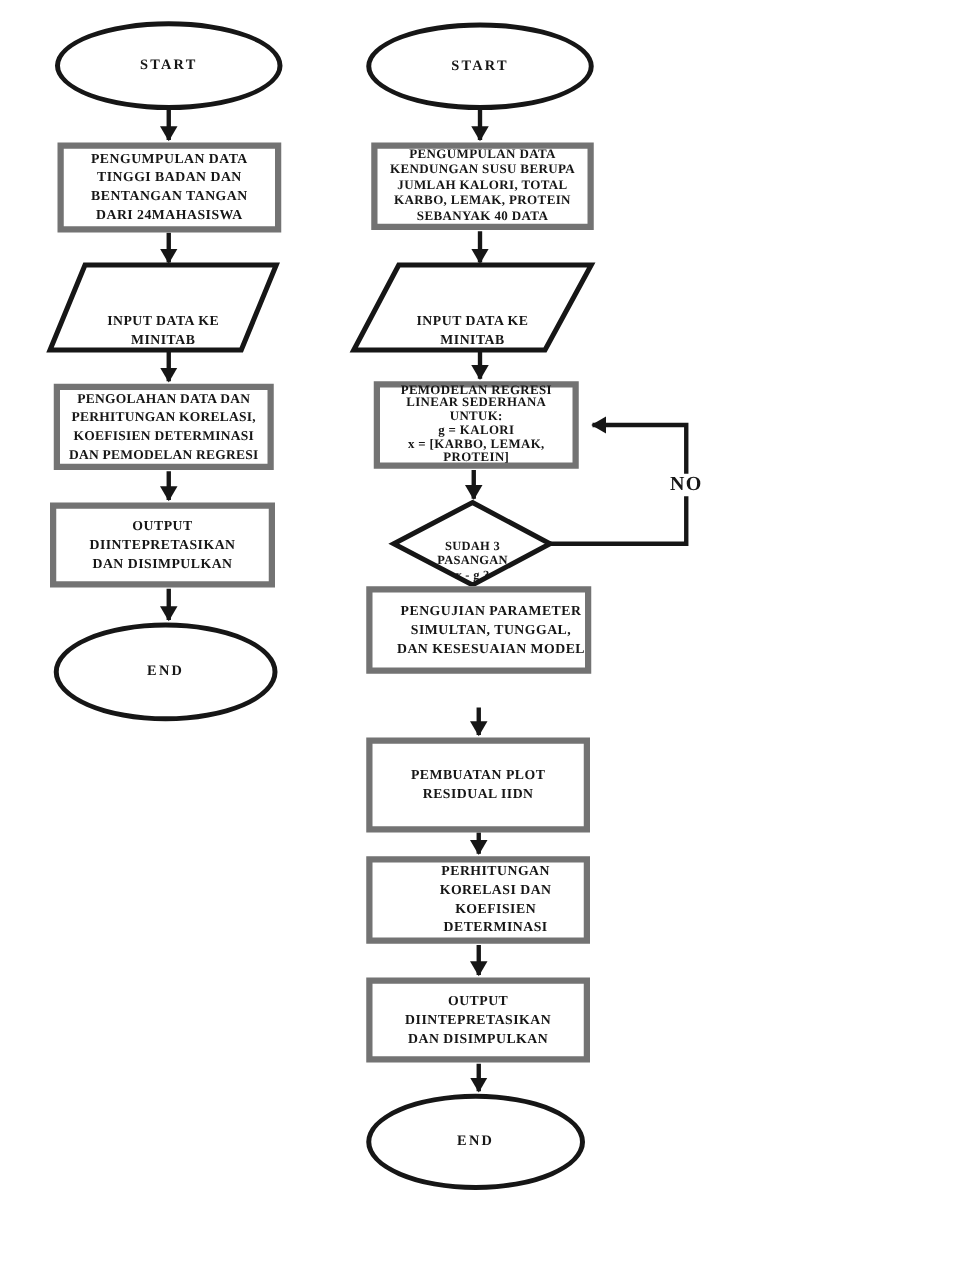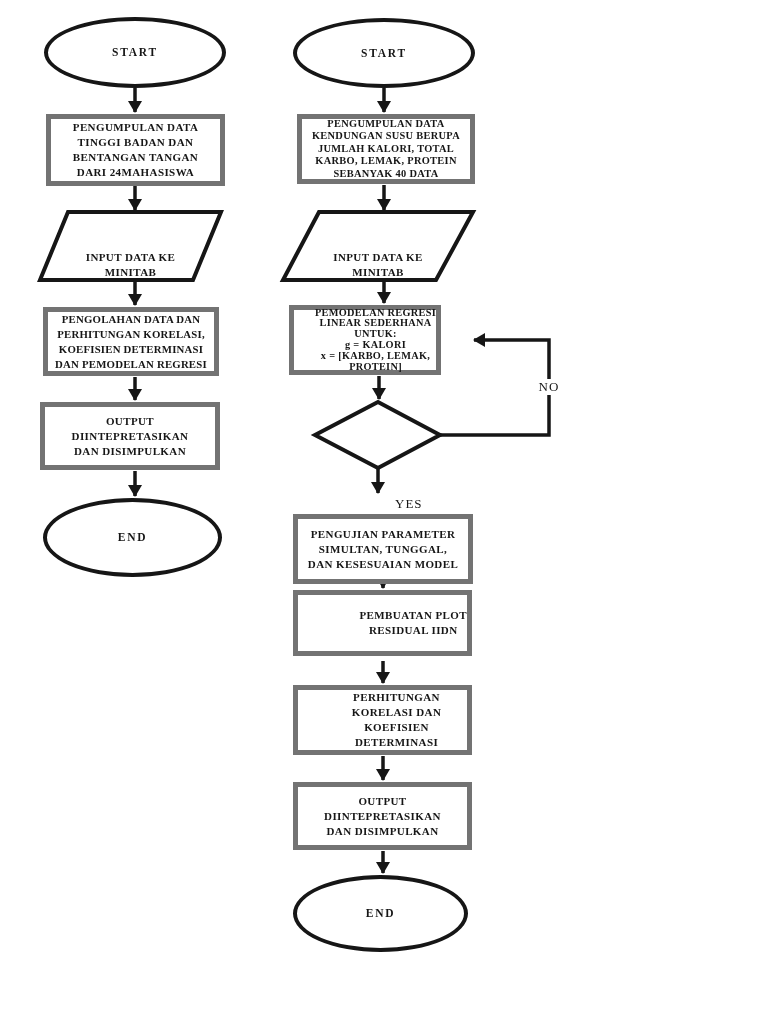--- a/index.html
+++ b/index.html
@@ -28,40 +28,40 @@
   #l-collect { left:46px;  top:114px; width:179px; height:72px; }
   #l-input   { left:54px;  top:212px; width:153px; height:68px; }
   #l-process { left:43px;  top:307px; width:176px; height:69px; }
   #l-output  { left:40px;  top:402px; width:180px; height:68px; }
   #l-end     { left:43px;  top:498px; width:179px; height:79px; }
 
   
   #r-start    { left:293px; top:18px;  width:182px; height:70px; }
   #r-collect  { left:297px; top:114px; width:178px; height:70px; }
   #r-input    { left:301px; top:212px; width:154px; height:68px; }
-  #r-model    { left:289px; top:305px; width:152px; height:70px;justify-content:flex-end; }
+  #r-model    { left:299px; top:305px; width:164px; height:70px; }
   #r-decision { left:323px; top:404px; width:110px; height:62px; }
-  #r-test     { left:293px; top:514px; width:180px; height:70px; }
-  #r-plot     { left:293px; top:590px; width:179px; height:66px;justify-content:flex-end; }
+  #r-test     { left:293px; top:469px; width:180px; height:70px;justify-content:flex-end; }
+  #r-plot     { left:293px; top:590px; width:179px; height:76px; }
   #r-corr     { left:293px; top:685px; width:179px; height:70px;padding-left:28px; }
   #r-output   { left:293px; top:782px; width:179px; height:68px; }
   #r-end      { left:293px; top:875px; width:175px; height:77px; }
 
   
   #l-start .lbl, #l-end .lbl, #r-start .lbl, #r-end .lbl {
     font-size:11.5px; letter-spacing:1.8px;
   }
   #r-collect .lbl { font-size:10.4px; line-height:12.4px; letter-spacing:.3px; }
   #r-model  .lbl  { font-size:10.3px; line-height:10.8px; letter-spacing:.3px; }
   #r-decision .lbl{ font-size:10px;   line-height:11.3px; letter-spacing:.2px; }
   #l-process .lbl { font-size:10.8px; line-height:15px; letter-spacing:.2px;text-align:center; }
 
   .edge-label {
-    position:absolute; color:#161616; font-weight:400;
-    font-size:13px; letter-spacing:1px;
+    position:absolute; color:#161616; font-weight:700;
+    font-size:16px; letter-spacing:1px;
   }
   #yes-label { left:395px; top:496px; }
   #no-label  { left:535px; top:379px; width:28px; text-align:center; background:#ffffff; }
 </style>
 </head>
 <body>
 
 <div class="page">
 
   <svg class="connectors" viewBox="0 0 768 1024" aria-hidden="true">
@@ -138,20 +138,25 @@
 MINITAB</span>
   </div>
   <div class="node rect" id="r-model">
     <span class="lbl">PEMODELAN REGRESI
 LINEAR SEDERHANA
 UNTUK:
 g = KALORI
 x = [KARBO, LEMAK,
 PROTEIN]</span>
   </div>
+  <div class="node ghost" id="r-decision">
+    <span class="lbl">SUDAH 3
+PASANGAN
+x - g ?</span>
+  </div>
   <div class="edge-label" id="no-label">NO</div>
   <div class="edge-label" id="yes-label">YES</div>
   <div class="node rect" id="r-test">
     <span class="lbl">PENGUJIAN PARAMETER
 SIMULTAN, TUNGGAL,
 DAN KESESUAIAN MODEL</span>
   </div>
   <div class="node rect" id="r-plot">
     <span class="lbl">PEMBUATAN PLOT
 RESIDUAL IIDN</span>

